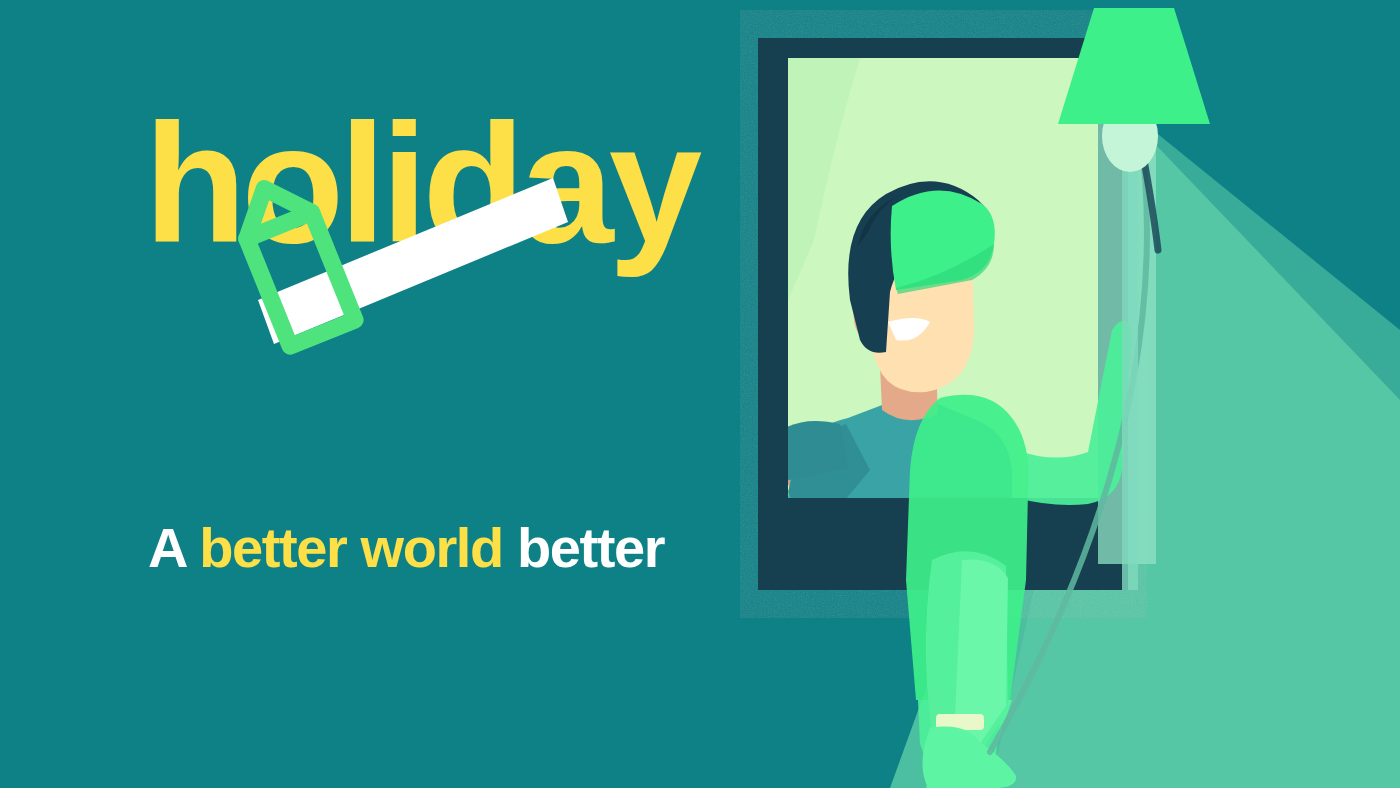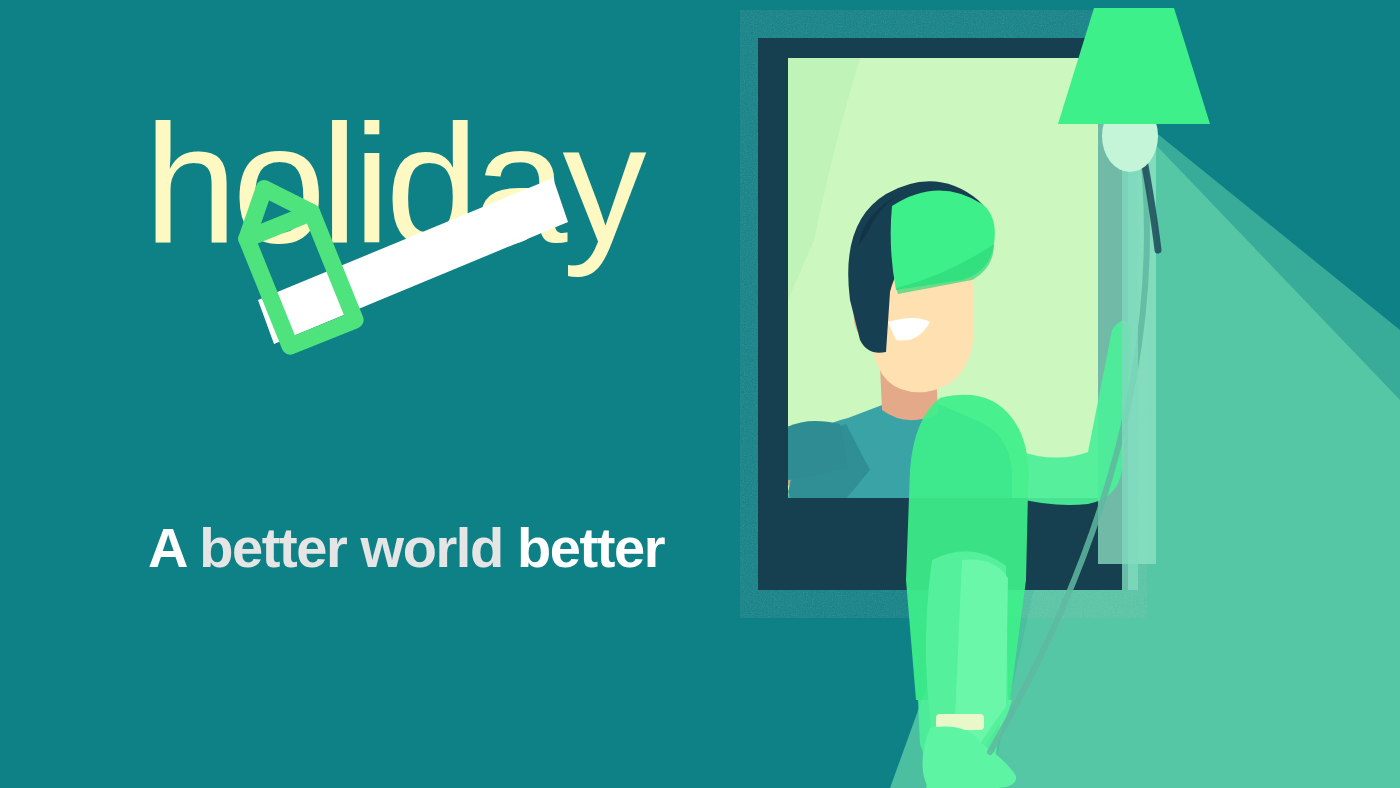--- a/index.html
+++ b/index.html
@@ -32,22 +32,22 @@
     position:relative;
     height:230px;
     width:620px;
   }
   .logo-word {
     position:absolute;
     left:-4px;
     top:0;
     font-size:168px;
     line-height:1;
-    font-weight:normal;
-    color:#fef9c3;
+    font-weight:bold;
+    color:#fde047;
     letter-spacing:-5px;
     font-family:"Liberation Sans", sans-serif;
   }
   .logo-svg {
     position:absolute;
     left:0; top:0;
     width:620px; height:230px;
     overflow:visible;
     pointer-events:none;
   }
@@ -56,21 +56,21 @@
   .tagline {
     margin-top:22px;
     font-size:56px;
     line-height:1.40;
     font-weight:bold;
     color:#ffffff;
     letter-spacing:-1.4px;
     white-space:pre-wrap;
   }
   .tag-line-row { display:block; }
-  .hl { color:#e5e5e5; }
+  .hl { color:#fde047; }
 
   
   .illus {
     position:absolute;
     right:0; top:0;
     width:660px; height:788px;
     z-index:10;
   }
   .illus svg { display:block; width:100%; height:100%; }
 </style>

